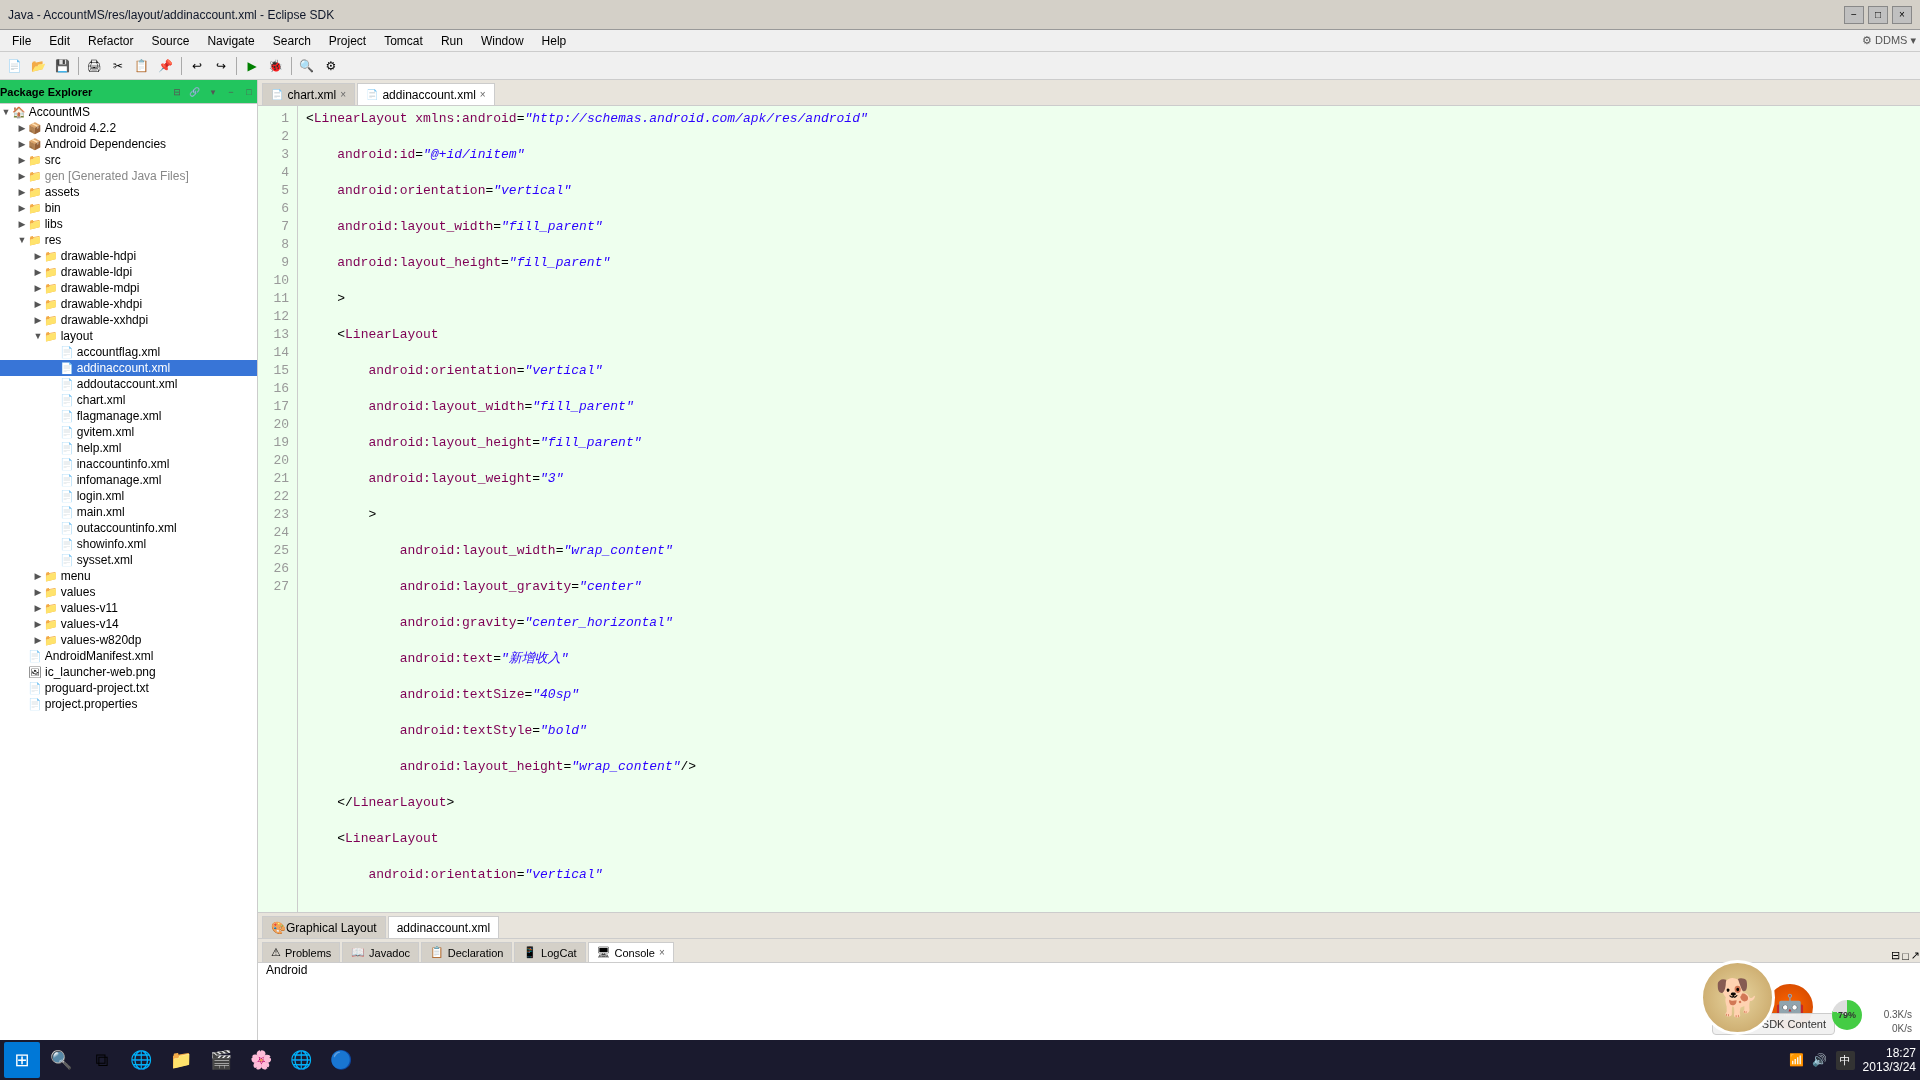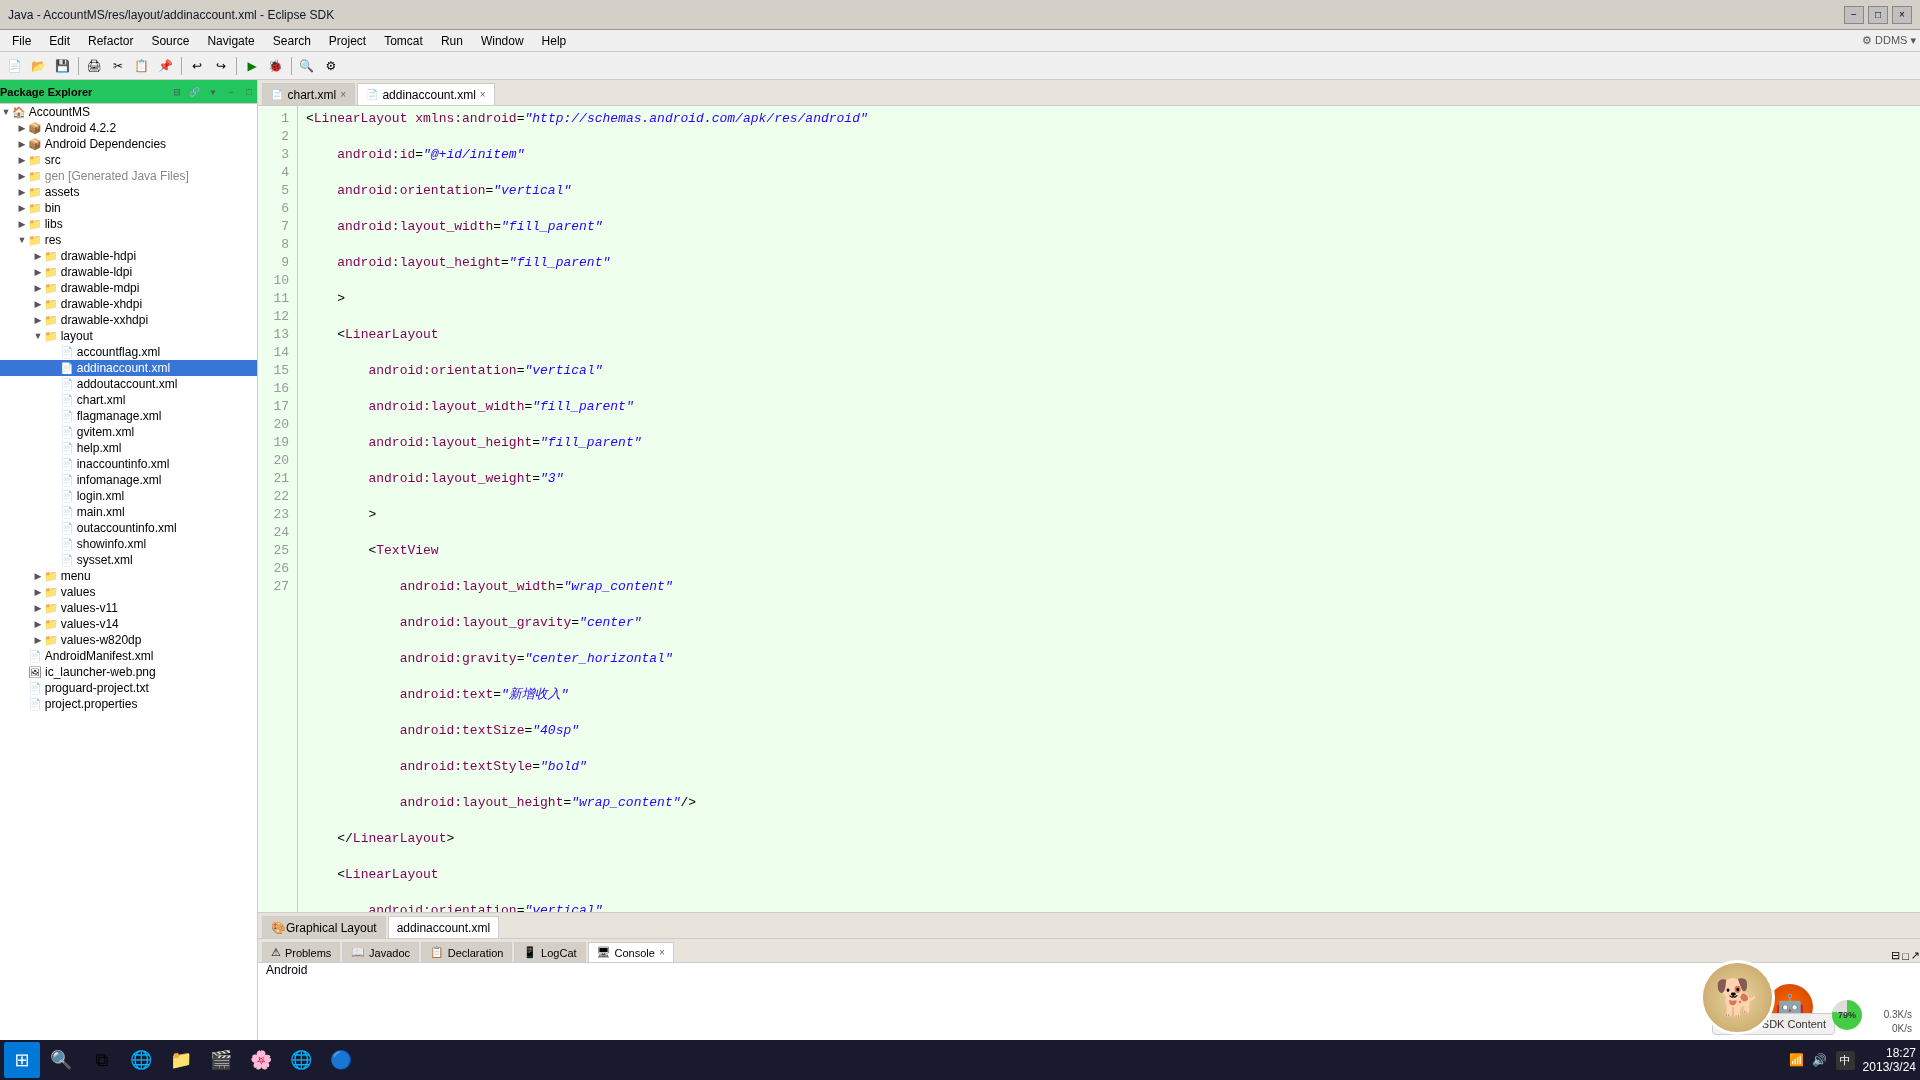--- a/index.html
+++ b/index.html
@@ -657,21 +657,20 @@
 <span class="code-line">    <span class="xml-attr">android:orientation</span>=<span class="xml-value">"vertical"</span></span>
 <span class="code-line">    <span class="xml-attr">android:layout_width</span>=<span class="xml-value">"fill_parent"</span></span>
 <span class="code-line">    <span class="xml-attr">android:layout_height</span>=<span class="xml-value">"fill_parent"</span></span>
 <span class="code-line">    <span class="xml-bracket">&gt;</span></span>
 <span class="code-line">    <span class="xml-bracket">&lt;</span><span class="xml-tag">LinearLayout</span></span>
 <span class="code-line">        <span class="xml-attr">android:orientation</span>=<span class="xml-value">"vertical"</span></span>
 <span class="code-line">        <span class="xml-attr">android:layout_width</span>=<span class="xml-value">"fill_parent"</span></span>
 <span class="code-line">        <span class="xml-attr">android:layout_height</span>=<span class="xml-value">"fill_parent"</span></span>
 <span class="code-line">        <span class="xml-attr">android:layout_weight</span>=<span class="xml-value">"3"</span></span>
 <span class="code-line">        <span class="xml-bracket">&gt;</span></span>
-<span class="code-line">        <span class="xml-bracket">&lt;</span><span class="xml-tag">TextView</span></span>
 <span class="code-line">            <span class="xml-attr">android:layout_width</span>=<span class="xml-value">"wrap_content"</span></span>
 <span class="code-line">            <span class="xml-attr">android:layout_gravity</span>=<span class="xml-value">"center"</span></span>
 <span class="code-line">            <span class="xml-attr">android:gravity</span>=<span class="xml-value">"center_horizontal"</span></span>
 <span class="code-line">            <span class="xml-attr">android:text</span>=<span class="xml-value">"新增收入"</span></span>
 <span class="code-line">            <span class="xml-attr">android:textSize</span>=<span class="xml-value">"40sp"</span></span>
 <span class="code-line">            <span class="xml-attr">android:textStyle</span>=<span class="xml-value">"bold"</span></span>
 <span class="code-line">            <span class="xml-attr">android:layout_height</span>=<span class="xml-value">"wrap_content"</span><span class="xml-bracket">/&gt;</span></span>
 <span class="code-line">    <span class="xml-bracket">&lt;/</span><span class="xml-tag">LinearLayout</span><span class="xml-bracket">&gt;</span></span>
 <span class="code-line">    <span class="xml-bracket">&lt;</span><span class="xml-tag">LinearLayout</span></span>
 <span class="code-line">        <span class="xml-attr">android:orientation</span>=<span class="xml-value">"vertical"</span></span>

